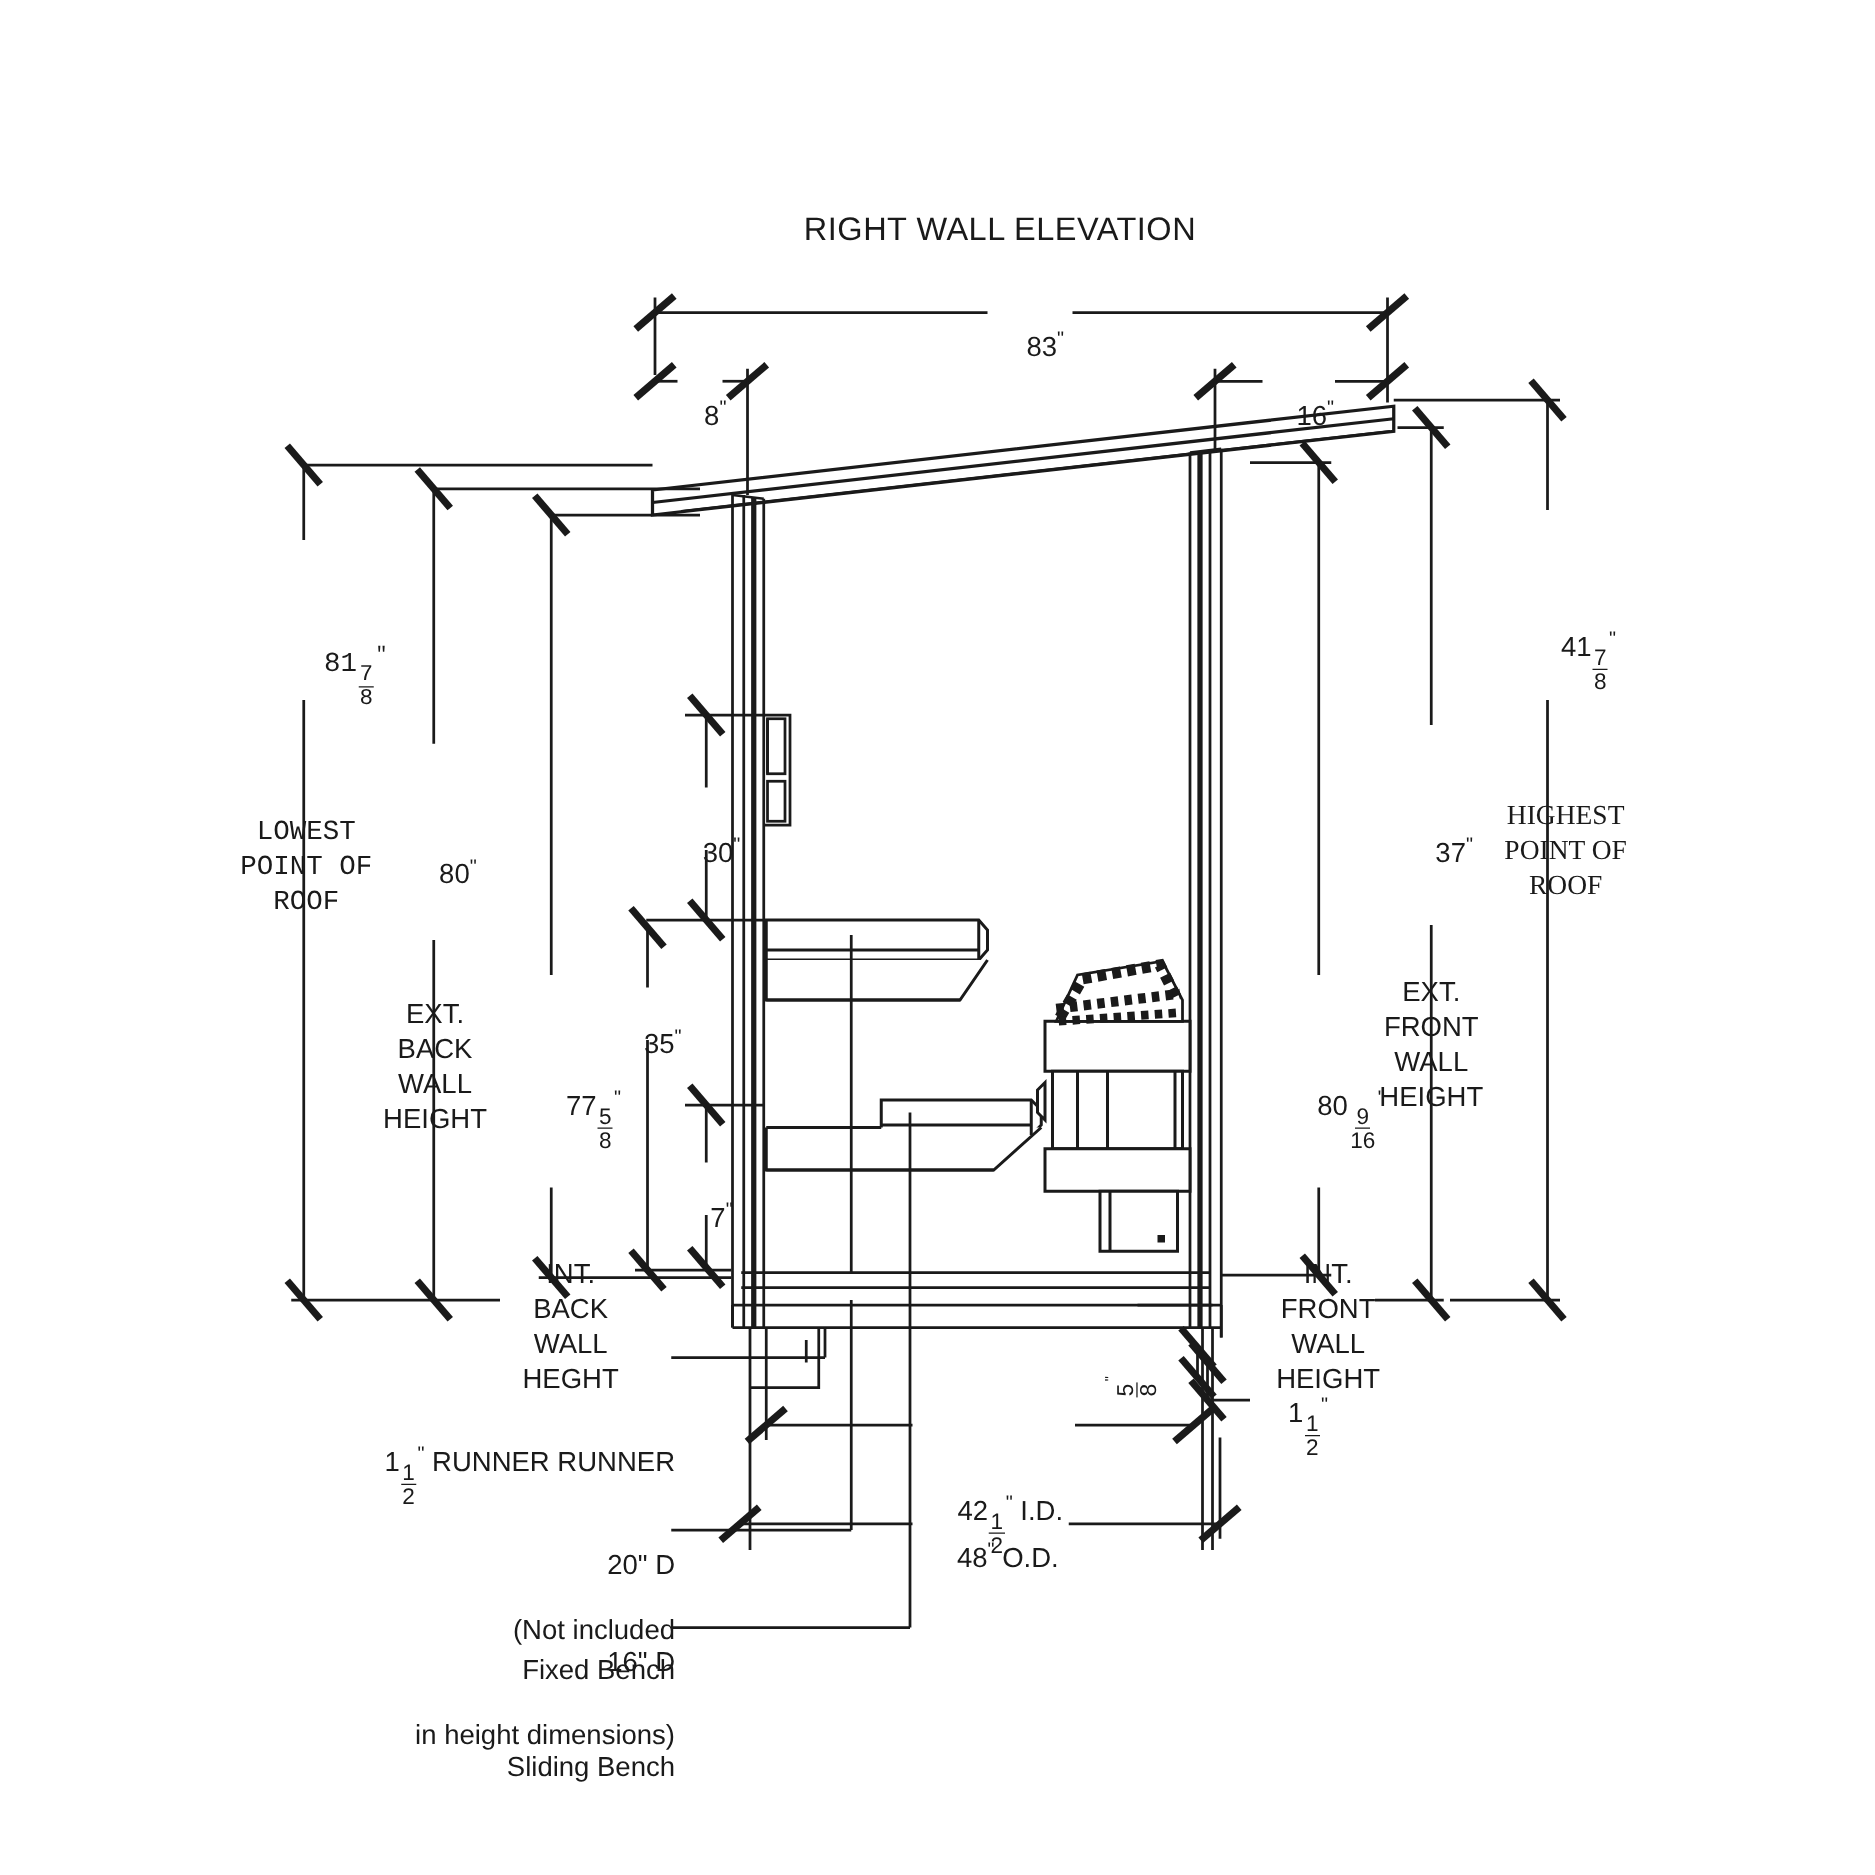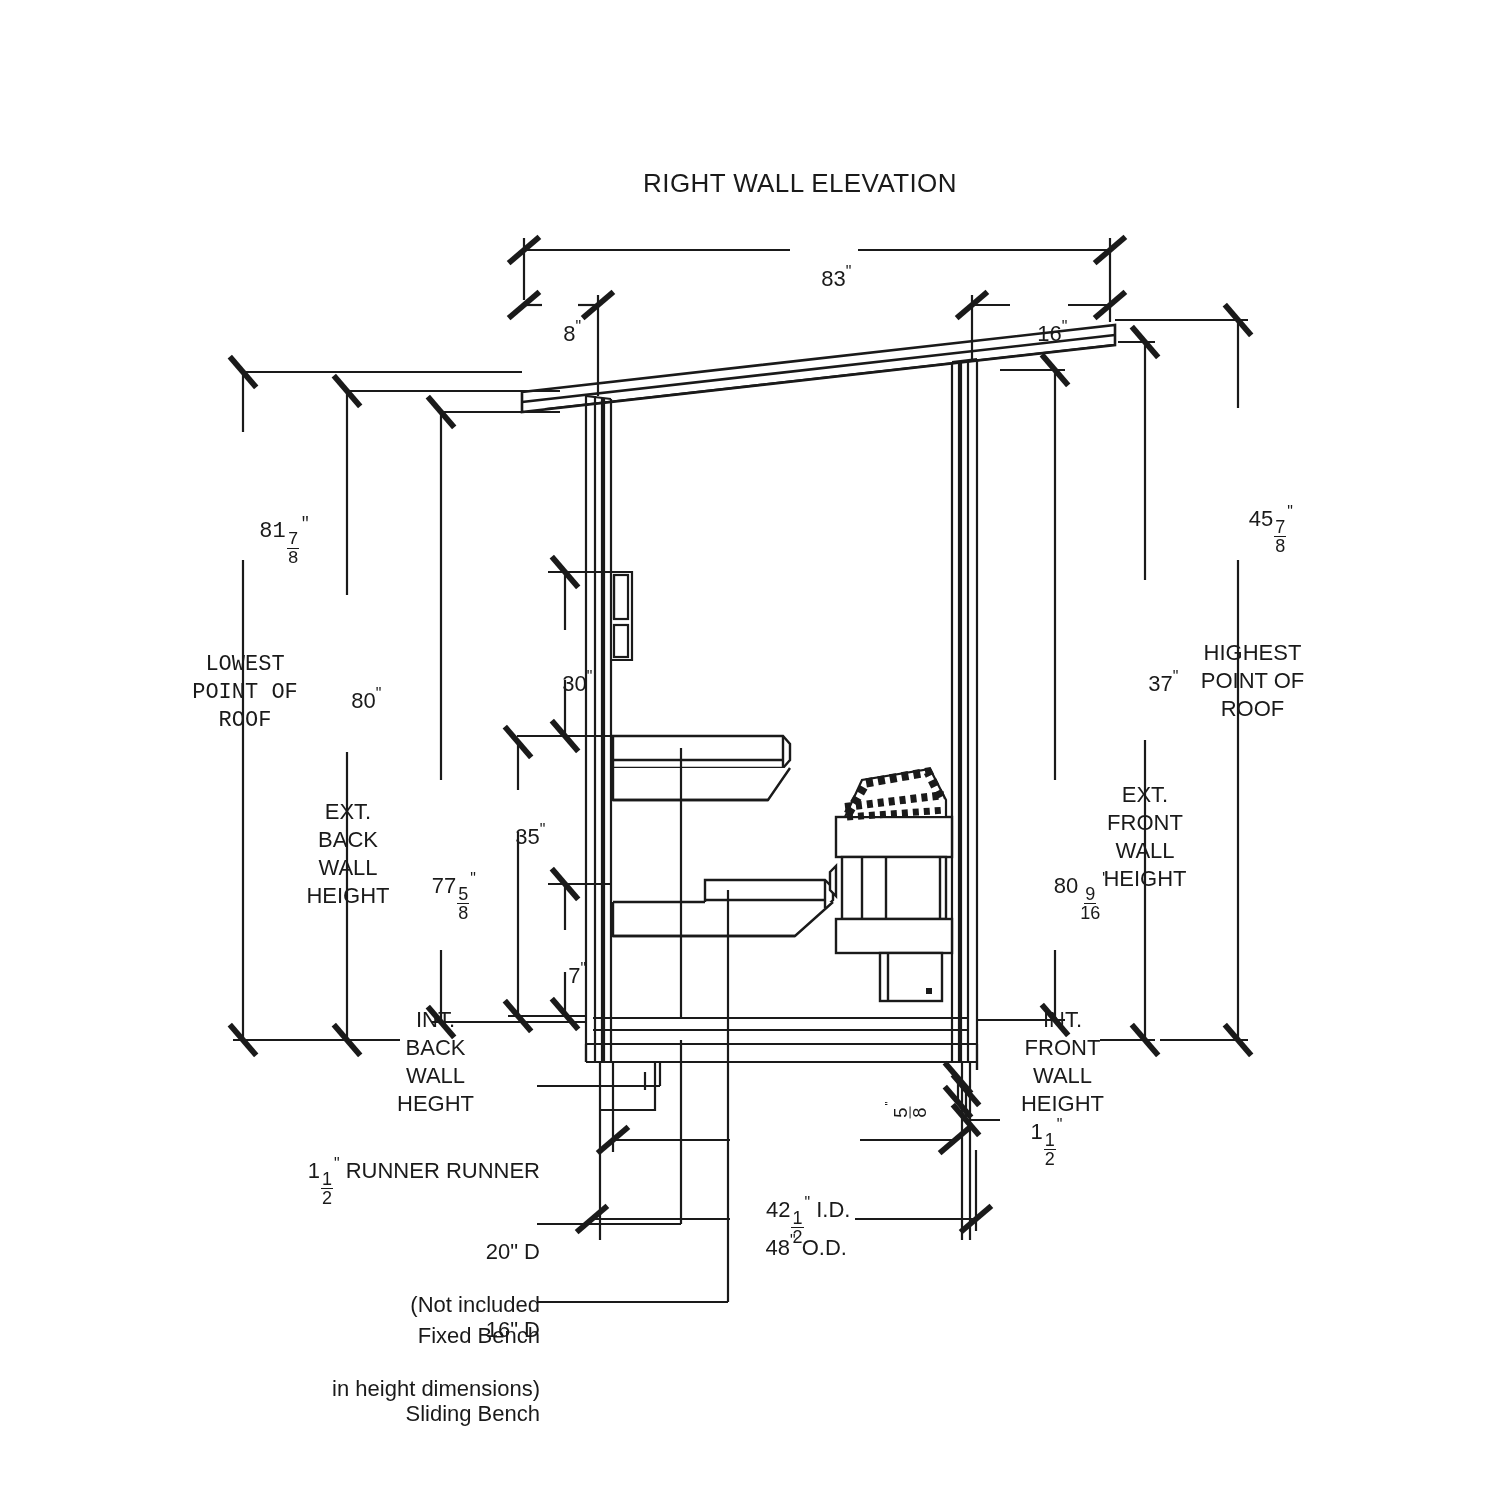--- a/index.html
+++ b/index.html
@@ -276,21 +276,21 @@
   <div class="lbl dim ctr multi" style="left:268px;top:600px;width:160px;">
     <div>
       <span>80</span><span class="inmark">"</span>
     </div>
     <div style="white-space:pre-line;">EXT.
 BACK
 WALL
 HEIGHT</div>
   </div>
 
-  <div class="lbl dim ctr multi" style="left:358px;top:785px;width:155px;text-align:center;">
+  <div class="lbl dim ctr multi" style="left:379px;top:785px;width:155px;text-align:center;">
     <div>
       <span>77</span><span class="frac"><span class="num">5</span><span class="den">8</span></span><span class="inmark">"</span>
     </div>
     <div style="white-space:pre-line;">INT.
 BACK
 WALL
 HEGHT</div>
   </div>
 
   <div class="lbl dim ctr" style="left:520px;top:642px;width:90px;">
@@ -300,23 +300,23 @@
   <div class="lbl dim ctr" style="left:473px;top:795px;width:90px;">
     <span>35</span><span class="inmark">"</span>
   </div>
 
   <div class="lbl dim ctr" style="left:520px;top:934px;width:90px;">
     <span>7</span><span class="inmark">"</span>
   </div>
 
   <div class="lbl dim ctr multi" style="left:1170px;top:418px;width:165px;">
     <div>
-      <span>45</span><span class="frac"><span class="num">7</span><span class="den">8</span></span><span class="inmark">"</span>
-    </div>
-    <div style="white-space:pre-line;">HIGHEST
+      <span>41</span><span class="frac"><span class="num">7</span><span class="den">8</span></span><span class="inmark">"</span>
+    </div>
+    <div style="white-space:pre-line;font-family:Liberation Serif, serif;">HIGHEST
 POINT OF
 ROOF</div>
   </div>
 
   <div class="lbl dim ctr multi" style="left:1065px;top:583px;width:160px;">
     <div>
       <span>37</span><span class="inmark">"</span>
     </div>
     <div style="white-space:pre-line;">EXT.
 FRONT

